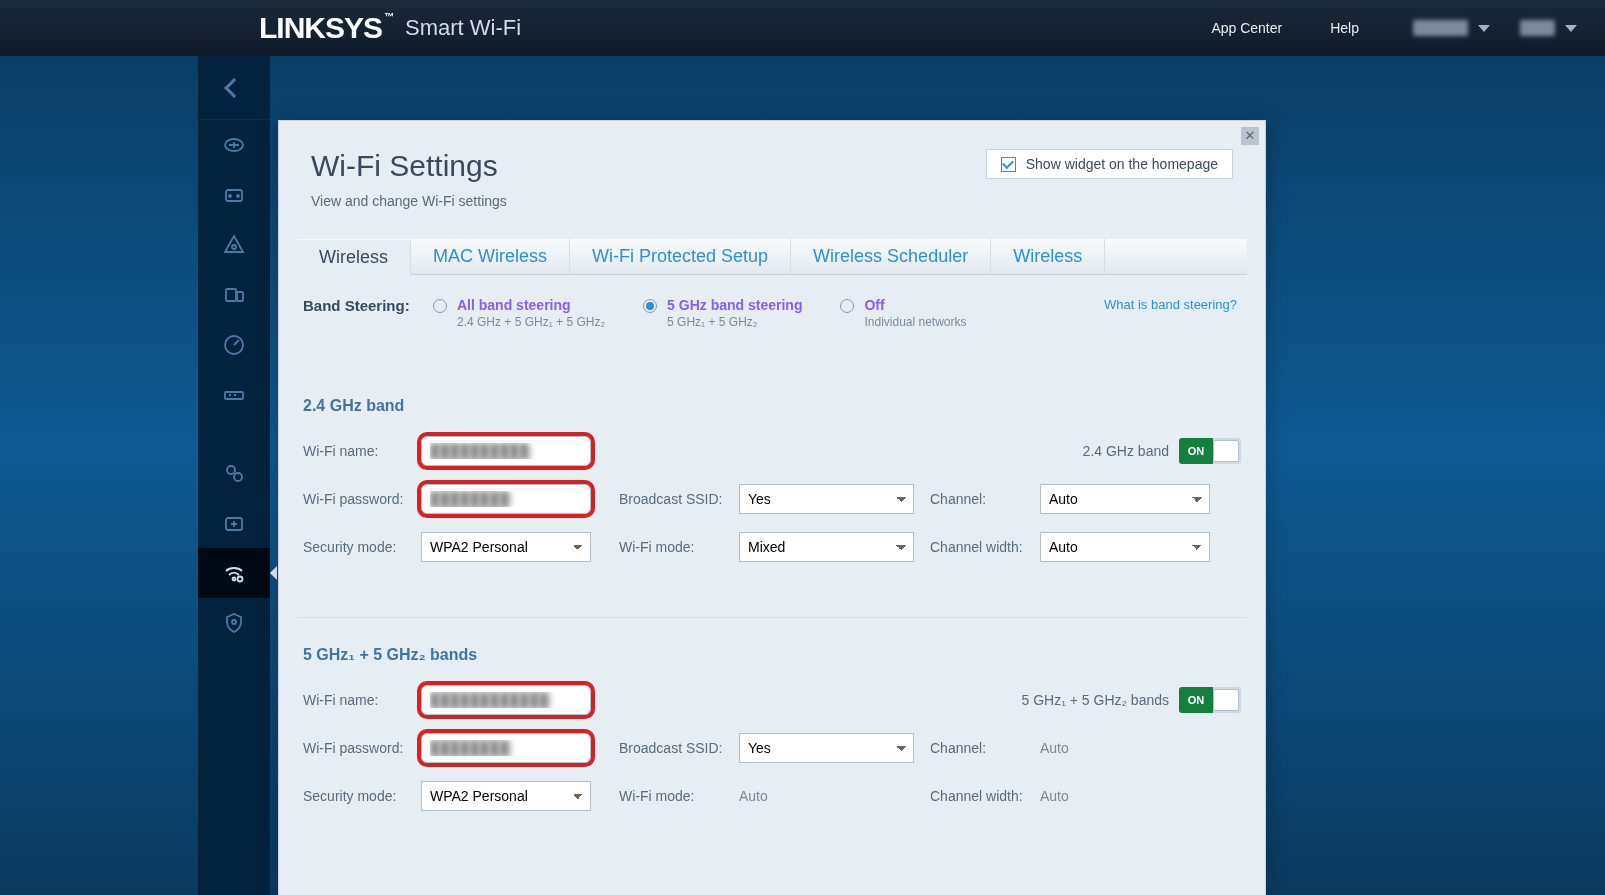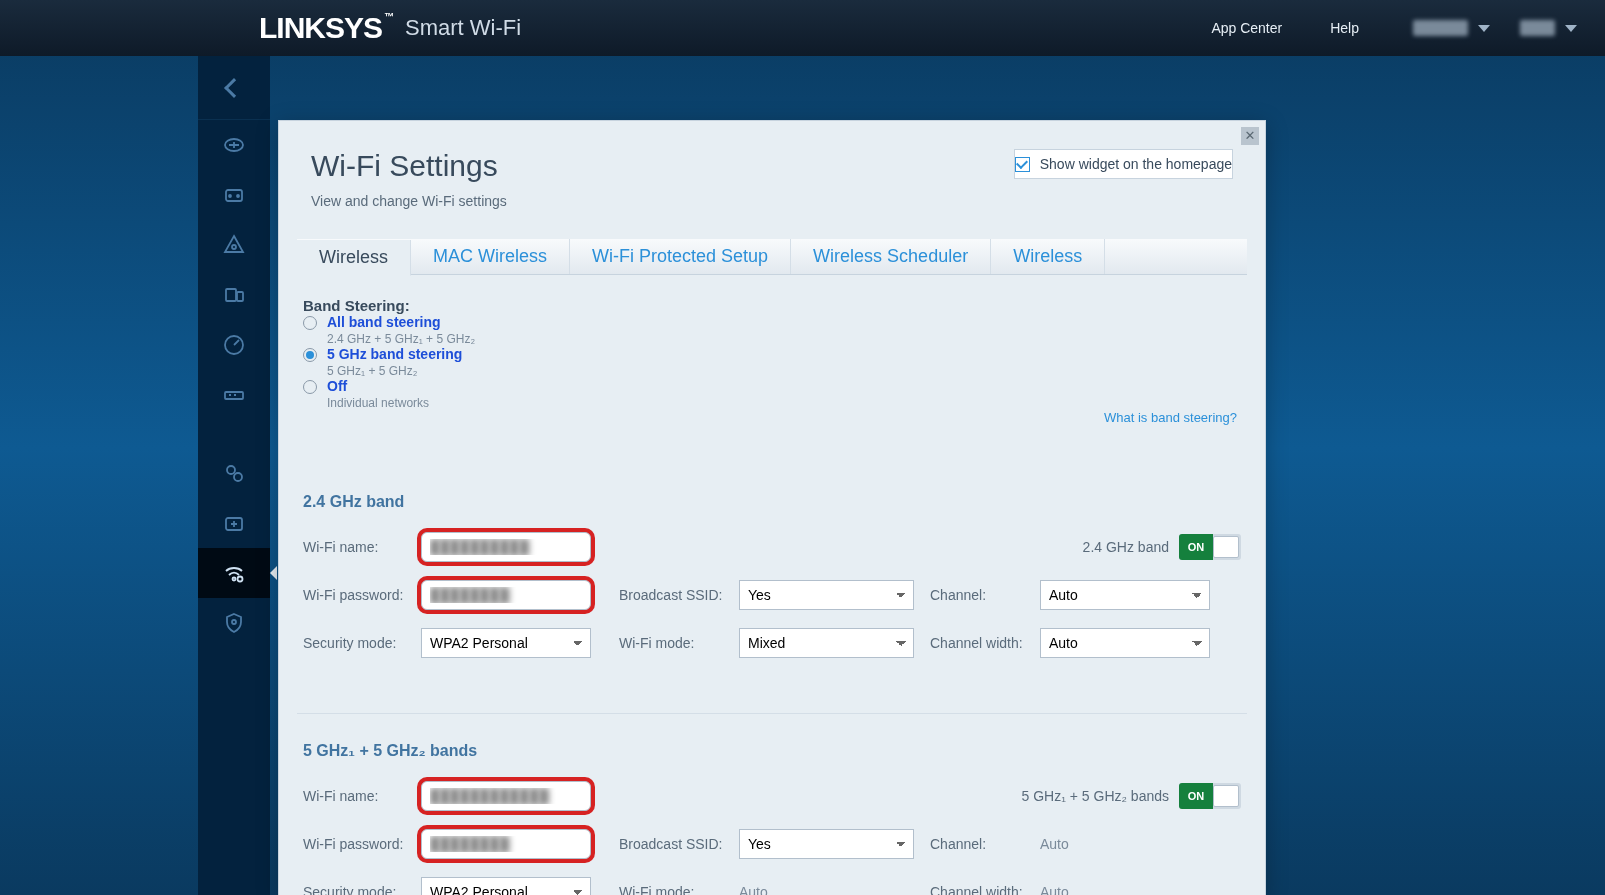--- a/index.html
+++ b/index.html
@@ -32,37 +32,37 @@
 .sidebar-item.active .sicon svg { stroke:#cfe2f3; }
 
 
 .content { position:absolute; top:120px; left:278px; width:988px; bottom:0; background:#e7eef3; border:1px solid #c7d3de; border-bottom:none; box-shadow:0 4px 20px rgba(0,0,0,.25); overflow:hidden; }
 .close-x { position:absolute; top:6px; right:6px; width:18px; height:18px; background:#b9c4ce; color:#5a6872; font-size:13px; line-height:18px; text-align:center; cursor:pointer; }
 
 .page-header { padding:28px 32px 18px 32px; display:flex; align-items:flex-start; }
 .page-title { font-size:30px; font-weight:400; color:#384a5c; }
 .page-sub { font-size:14px; color:#5a6b7b; margin-top:10px; }
 
-.widget-box { margin-left:auto; background:#fff; border:1px solid #c7d3de; padding:6px 0; display:flex; align-items:center; font-size:14px; color:#384a5c; }
+.widget-box { margin-left:auto; background:#fff; border:1px solid #c7d3de; padding:6px 14px; display:flex; align-items:center; font-size:14px; color:#384a5c; }
 .widget-box .chk { width:15px; height:15px; border:1px solid #2b90d9; margin-right:10px; display:flex; align-items:center; justify-content:center; }
 .widget-box .chk::after { content:""; width:8px; height:5px; border-left:2px solid #2b90d9; border-bottom:2px solid #2b90d9; transform:rotate(-45deg) translate(1px,-1px); }
 
 
 .tabs-wrap { margin:12px 18px 0 18px; }
 .tabbar { display:flex; border-bottom:1px solid #c7d3de; background:linear-gradient(to bottom,#f8fafc 0%,#e2e9ef 100%); height:36px; }
 .tab { padding:0 22px; font-size:18px; color:#2b90d9; display:flex; align-items:center; cursor:pointer; border-right:1px solid #d4dee7; position:relative; }
 .tab.active { background:#e7eef3; color:#384a5c; border-bottom:1px solid #e7eef3; top:1px; height:36px; }
 
 
-.bs-row { display:flex; align-items:flex-start; padding:22px 4px 10px 6px;flex-direction:column; }
+.bs-row { display:flex; align-items:flex-start; padding:22px 4px 10px 6px; }
 .bs-label { font-size:15px; font-weight:700; color:#384a5c; width:130px; }
 .bs-opt { display:flex; align-items:flex-start; margin-right:38px; }
 .radio { width:14px; height:14px; border:1px solid #8a99a8; border-radius:50%; margin-top:2px; margin-right:10px; position:relative; flex-shrink:0; }
 .radio.checked::after { content:""; position:absolute; top:2px; left:2px; width:8px; height:8px; border-radius:50%; background:#2b90d9; }
-.bs-opt-title { font-size:14px; font-weight:700; color:#1d4ed8; }
+.bs-opt-title { font-size:14px; font-weight:700; color:#8b5cf6; }
 .bs-opt-sub { font-size:12px; color:#7a8a9a; margin-top:2px; }
 .bs-link { margin-left:auto; font-size:13px; color:#2b90d9; cursor:pointer; padding-right:6px; }
 
 
 .section { padding:28px 6px 30px 6px; border-top:1px solid #d4dee7; margin-top:8px; }
 .section.first { border-top:none; margin-top:30px; }
 .section-title { font-size:16px; font-weight:700; color:#4174a0; margin-bottom:20px; }
 
 .row { display:flex; align-items:center; margin-bottom:16px; min-height:32px; }
 .col-label { width:118px; font-size:14px; color:#5a6b7b; flex-shrink:0; }

